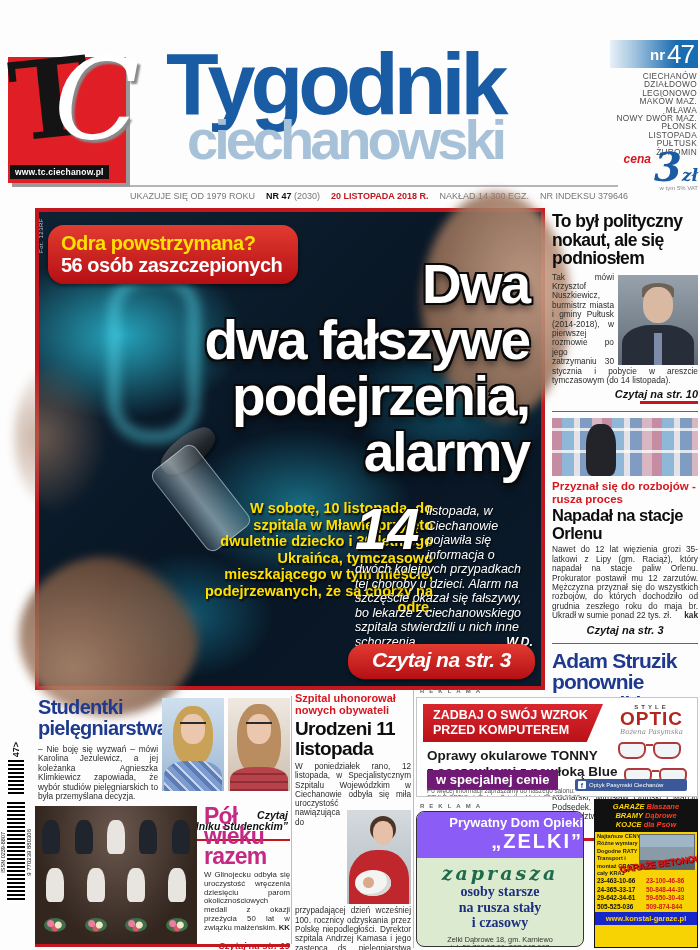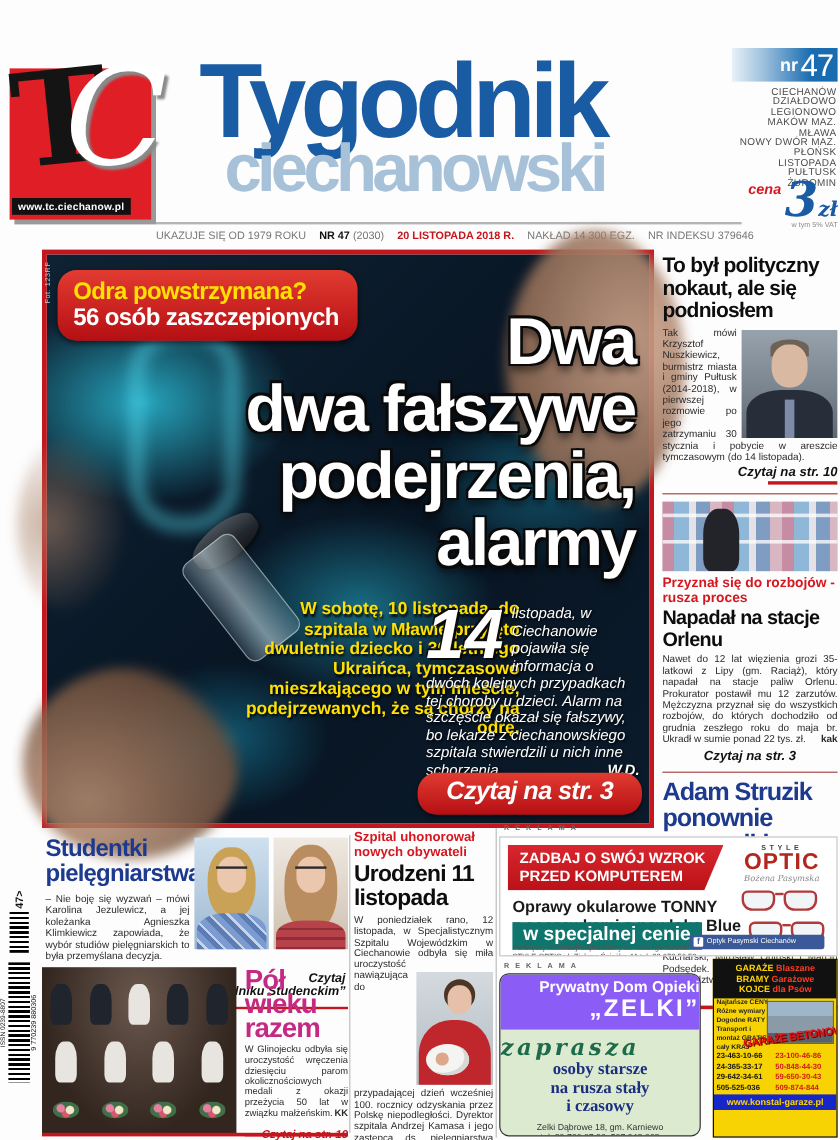--- a/index.html
+++ b/index.html
@@ -165,45 +165,45 @@
   .ad-optic{position:absolute;left:416px;top:697px;width:282px;height:100px;background:#fff;border:1px solid #c6c6c6;
             box-sizing:border-box;overflow:hidden;}
   .opt-banner{position:absolute;left:6px;top:6px;width:180px;height:38px;background:linear-gradient(180deg,#d8262e,#bb1118);
               clip-path:polygon(0 0,100% 0,91% 100%,0 100%);color:#fff;font-weight:bold;font-size:12.5px;
               line-height:15px;padding:4px 0 0 10px;box-sizing:border-box;}
   .opt-brand{position:absolute;right:14px;top:6px;text-align:center;}
   .opt-style{font-size:6px;letter-spacing:3px;color:#444;font-weight:bold;}
   .opt-name{font-size:19px;font-weight:bold;color:#b3261e;letter-spacing:1px;line-height:18px;}
   .opt-script{font-family:"DejaVu Serif",serif;font-style:italic;font-size:7px;color:#888;}
   .opt-offer{position:absolute;left:10px;top:50px;font-size:13.5px;font-weight:bold;color:#1a1a1a;line-height:15.5px;}
-  .opt-price{position:absolute;left:10px;top:82px;transform:translateY(-50%);background:#0f766e;color:#fff;
-             font-size:16px;font-weight:bold;padding:2px 9px 3px;}
+  .opt-price{position:absolute;left:10px;top:82px;transform:translateY(-50%);background:#701a75;color:#fff;
+             font-size:13px;font-weight:bold;padding:2px 9px 3px;}
   .opt-info{position:absolute;left:10px;top:89px;font-size:6.3px;color:#555;line-height:7px;}
   .opt-fb{position:absolute;right:10px;bottom:5px;width:112px;height:12px;background:#3b5998;border-radius:2px;
           color:#fff;font-size:6px;display:flex;align-items:center;gap:3px;padding-left:3px;box-sizing:border-box;}
   .fb-f{width:8px;height:8px;background:#fff;color:#3b5998;font-weight:bold;font-size:7px;text-align:center;line-height:9px;border-radius:1px;}
   .glasses{position:absolute;display:flex;align-items:center;}
   .glasses .lens{width:24px;height:13px;border:2.5px solid #b03a3a;border-radius:5px 5px 9px 9px;background:rgba(230,235,240,.5);}
   .glasses .bridge{width:7px;height:3px;border-top:2.5px solid #b03a3a;margin-top:-8px;}
   .g1{right:16px;top:44px;}
   .g2{right:10px;top:70px;}
   .ad-zelki{position:absolute;left:416px;top:811px;width:168px;height:136px;border:1.5px solid #333;border-radius:8px;
             overflow:hidden;background:#dcead0;box-sizing:border-box;}
   .zl-head{background:#8b5cf6;color:#fff;text-align:right;font-weight:bold;padding:4px 0 5px;}
   .zl-h1{font-size:13px;line-height:14px;}
   .zl-h2{font-size:20px;letter-spacing:2px;}
-  .zl-invite{text-align:left;font-family:"DejaVu Serif",serif;font-style:italic;font-weight:bold;
+  .zl-invite{text-align:center;font-family:"DejaVu Serif",serif;font-style:italic;font-weight:bold;
              font-size:19px;color:#1d6b4a;letter-spacing:3px;margin-top:4px;}
   .zl-line{text-align:center;font-family:"Liberation Serif",serif;font-weight:bold;font-size:14px;
            color:#1b2f80;line-height:15.5px;}
   .zl-addr{text-align:center;font-size:7.3px;color:#333;line-height:8.5px;margin-top:5px;}
   .ad-garaze{position:absolute;left:594px;top:799px;width:104px;height:149px;border:1px solid #111;background:#f8d303;
              box-sizing:border-box;overflow:hidden;}
   .gz-head{background:#111;padding:2px 0 3px;text-align:center;}
-  .gz-row{font-size:7.5px;font-weight:bold;line-height:9px;white-space:nowrap;}
+  .gz-row{font-size:7.5px;font-weight:bold;line-height:9px;white-space:nowrap;font-style:italic;}
   .gz-a{color:#ffd400;}
   .gz-b{color:#ff3b22;}
   .gz-mid{position:relative;height:44px;}
   .gz-feats{position:absolute;left:2px;top:1px;width:46px;font-size:5.6px;font-weight:bold;color:#222;line-height:7.4px;}
   .gz-photo{position:absolute;right:2px;top:2px;width:54px;height:34px;
             background:linear-gradient(180deg,#9fb6c8 0 35%,#8a9aa6 35% 75%,#55636d 75%);border:1px solid #666;}
   .gz-diag{position:absolute;left:24px;top:26px;transform:rotate(-8deg);color:#e01111;font-weight:bold;font-size:9px;
            letter-spacing:-.3px;text-shadow:1px 1px 0 #7a0000;white-space:nowrap;}
   .gz-phones{display:grid;grid-template-columns:1fr 1fr;padding:1px 2px;font-size:6.4px;font-weight:bold;line-height:8.6px;}
   .gz-phones .c1{color:#111;}
@@ -453,21 +453,21 @@
     <div class="zl-line">i czasowy</div>
     <div class="zl-addr">
       <div>Zelki Dąbrowe 18, gm. Karniewo</div>
       <div>tel. 29 760 07 96, 507 942 663</div>
     </div>
   </div>
 
   <div class="ad-garaze">
     <div class="gz-head">
       <div class="gz-row"><span class="gz-a">GARAŻE</span> <span class="gz-b">Blaszane</span></div>
-      <div class="gz-row"><span class="gz-a">BRAMY</span> <span class="gz-b">Garażowe</span></div>
+      <div class="gz-row"><span class="gz-a">BRAMY</span> <span class="gz-b">Dąbrowe</span></div>
       <div class="gz-row"><span class="gz-a">KOJCE</span> <span class="gz-b">dla Psów</span></div>
     </div>
     <div class="gz-mid">
       <div class="gz-feats">
         <div>Najtańsze CENY</div>
         <div>Różne wymiary</div>
         <div>Dogodne RATY</div>
         <div>Transport i montaż GRATIS cały KRAJ</div>
       </div>
       <div class="gz-photo"></div>

